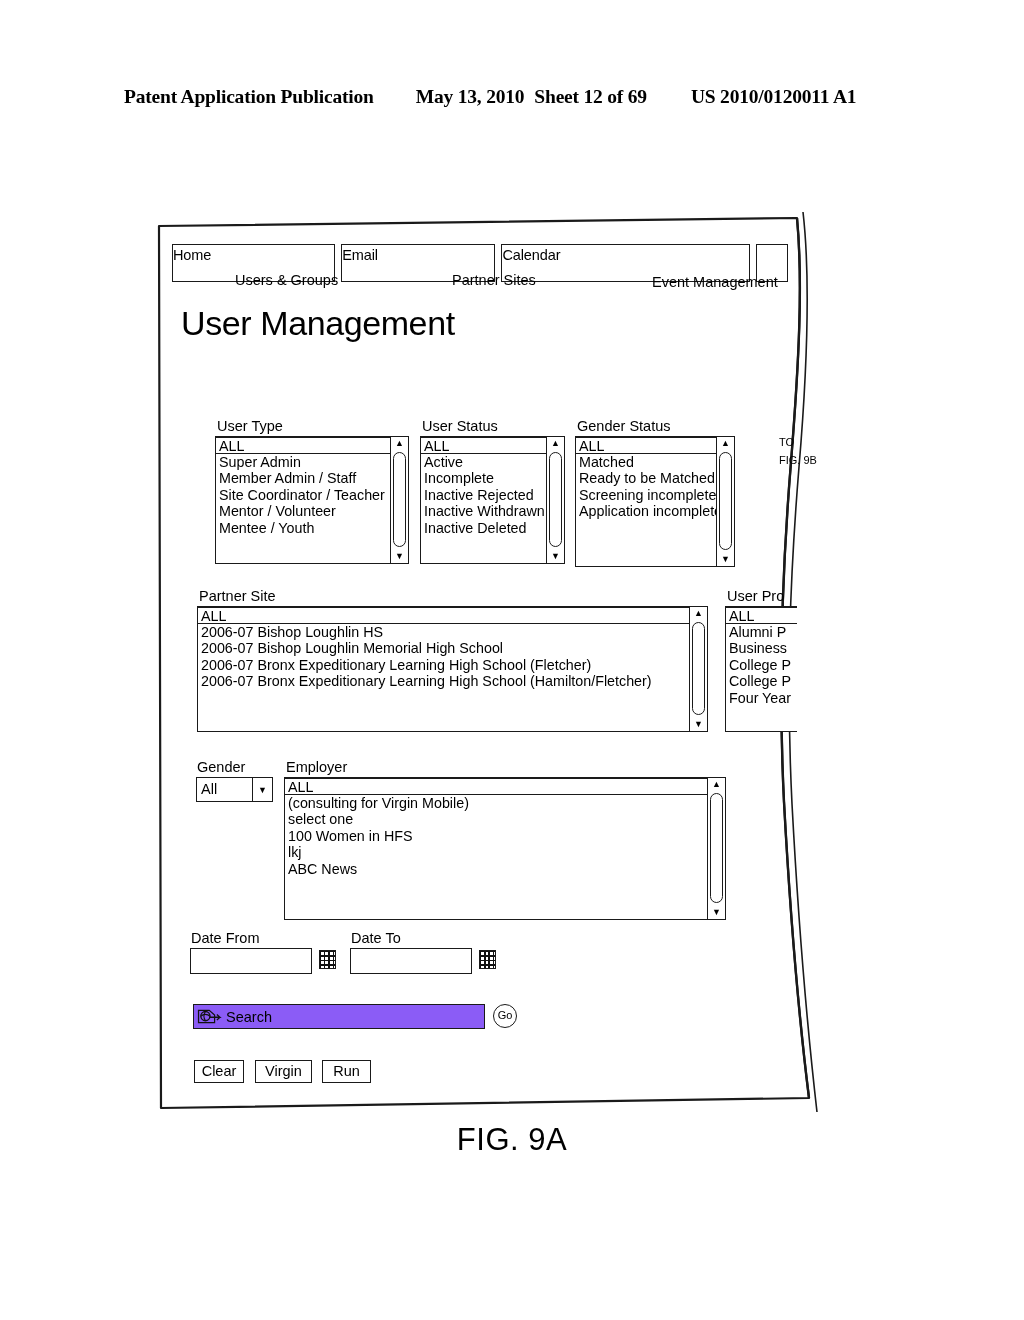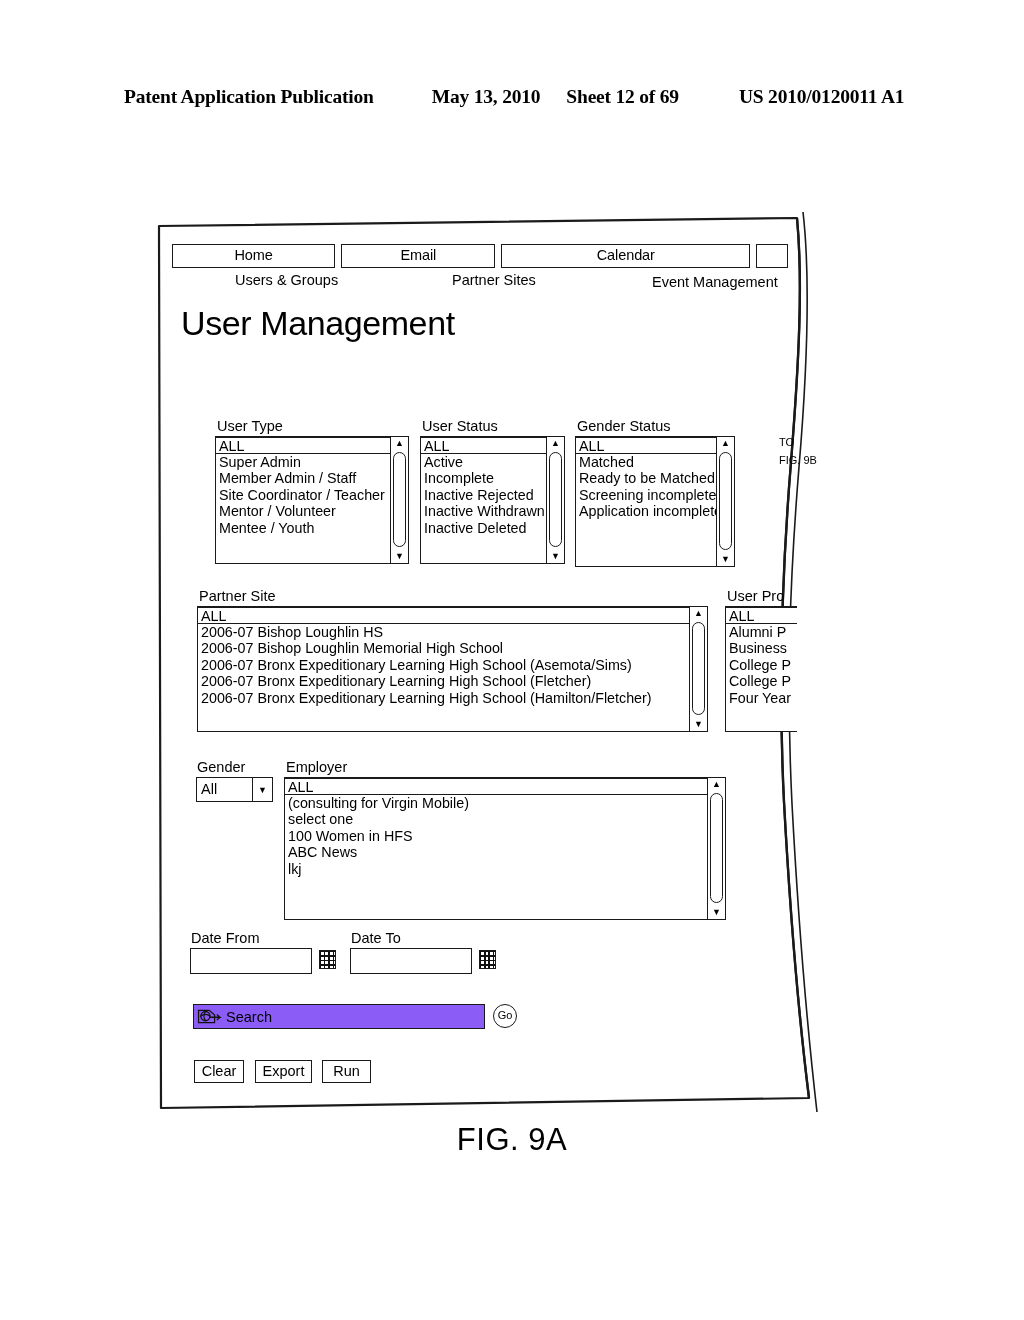--- a/index.html
+++ b/index.html
@@ -23,21 +23,20 @@
     top: 86px;
     left: 124px;
     width: 776px;
     display: flex;
     align-items: baseline;
     font-family: "Liberation Serif", serif;
     font-weight: bold;
     font-size: 19.5px;
     letter-spacing: -0.2px;
     white-space: nowrap;
-    gap: 16px;
   }
   .pub-header .h-pub   { margin-right: 42px; }
   .pub-header .h-date  { margin-right: 10px; }
   .pub-header .h-sheet { margin-right: 44px; }
 
   
   .fig-caption {
     position: absolute;
     left: 0;
     top: 1122px;
@@ -80,23 +79,22 @@
     left: 15px;
     top: 22px;
     width: 616px;
     height: 24px;
     display: flex;
     gap: 6px;
   }
   .tab {
     border: 1.6px solid #1a1a1a;
     background: #fff;
-    height: 24px;
+    height: 38px;
     line-height: 21px;
-    text-align: center;
     font-size: 14.5px;
     box-sizing: border-box;
     letter-spacing: -0.1px;
   }
   .tab.t1 { width: 164px; }
   .tab.t2 { width: 155px; }
   .tab.t3 { width: 250px; }
   .tab.t4 { width: 32px; }
 
   
@@ -386,21 +384,20 @@
       <div class="arrow down">▼</div>
     </div>
   </div>
 
   <div class="field-label" style="left:42px; top:366px;">Partner Site</div>
   <div class="listbox" style="left:40px; top:384px; width:511px; height:126px;">
     <div class="items">
       <div class="opt selected">ALL</div>
       <div class="opt">2006-07 Bishop Loughlin HS</div>
       <div class="opt">2006-07 Bishop Loughlin Memorial High School</div>
-      <div class="opt">2006-07 Bronx Expeditionary Learning High School (Asemota/Sims)</div>
       <div class="opt">2006-07 Bronx Expeditionary Learning High School (Fletcher)</div>
       <div class="opt">2006-07 Bronx Expeditionary Learning High School (Hamilton/Fletcher)</div>
     </div>
     <div class="vscroll">
       <div class="arrow up">▲</div>
       <div class="thumb"></div>
       <div class="arrow down">▼</div>
     </div>
   </div>
 
@@ -422,22 +419,22 @@
     <div class="cbtn">▼</div>
   </div>
 
   <div class="field-label" style="left:129px; top:537px;">Employer</div>
   <div class="listbox" style="left:127px; top:555px; width:442px; height:143px;">
     <div class="items">
       <div class="opt selected">ALL</div>
       <div class="opt">(consulting for Virgin Mobile)</div>
       <div class="opt">select one</div>
       <div class="opt">100 Women in HFS</div>
+      <div class="opt">lkj</div>
       <div class="opt">ABC News</div>
-      <div class="opt">lkj</div>
     </div>
     <div class="vscroll">
       <div class="arrow up">▲</div>
       <div class="thumb"></div>
       <div class="arrow down">▼</div>
     </div>
   </div>
 
   <div class="field-label" style="left:34px; top:708px;">Date From</div>
   <input class="textinput" style="left: 33px; top: 726px; width: 122px; height: 26px;" value="">
@@ -453,21 +450,21 @@
       <circle cx="11" cy="10.5" r="6" fill="none" stroke="#111" stroke-width="1.8"></circle>
       <path d="M5.4,10.5 C8,7.5 14,7.5 16.6,10.5" fill="none" stroke="#111" stroke-width="1.5"></path>
       <path d="M11,4.5 C8.4,7.5 8.4,13.5 11,16.5" fill="none" stroke="#111" stroke-width="1.4"></path>
       <path d="M16,12 L30,12 L26,8.5 M30,12 L26,15.5" fill="none" stroke="#111" stroke-width="1.7"></path>
     </svg>
     <span class="s-text">Search</span>
   </div>
   <div class="go-btn">Go</div>
 
   <div class="btn" style="left:37px;  top:838px; width:50px;">Clear</div>
-  <div class="btn" style="left:98px;  top:838px; width:57px;">Export</div>
+  <div class="btn" style="left:98px;  top:838px; width:57px;">Virgin</div>
   <div class="btn" style="left:165px; top:838px; width:49px;">Run</div>
 </div>
 
 <div class="to-fig">
   <div>TO</div>
   <div>FIG. 9B</div>
 </div>
 
 <div class="fig-caption">FIG. 9A</div>
 

